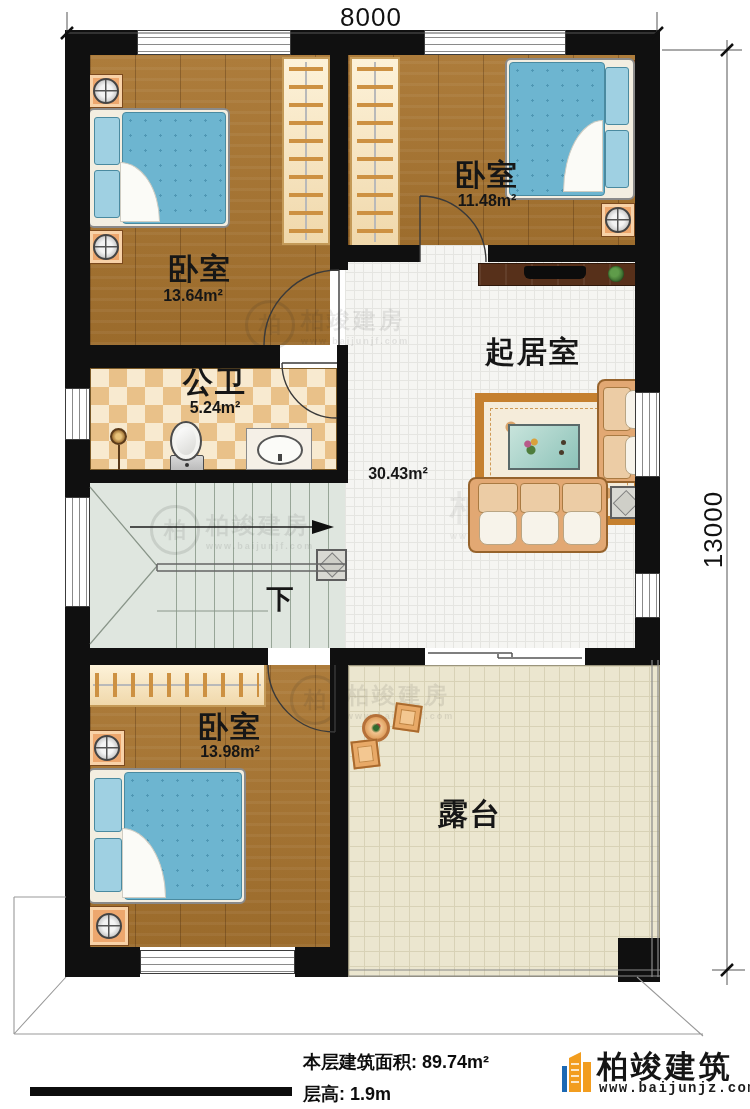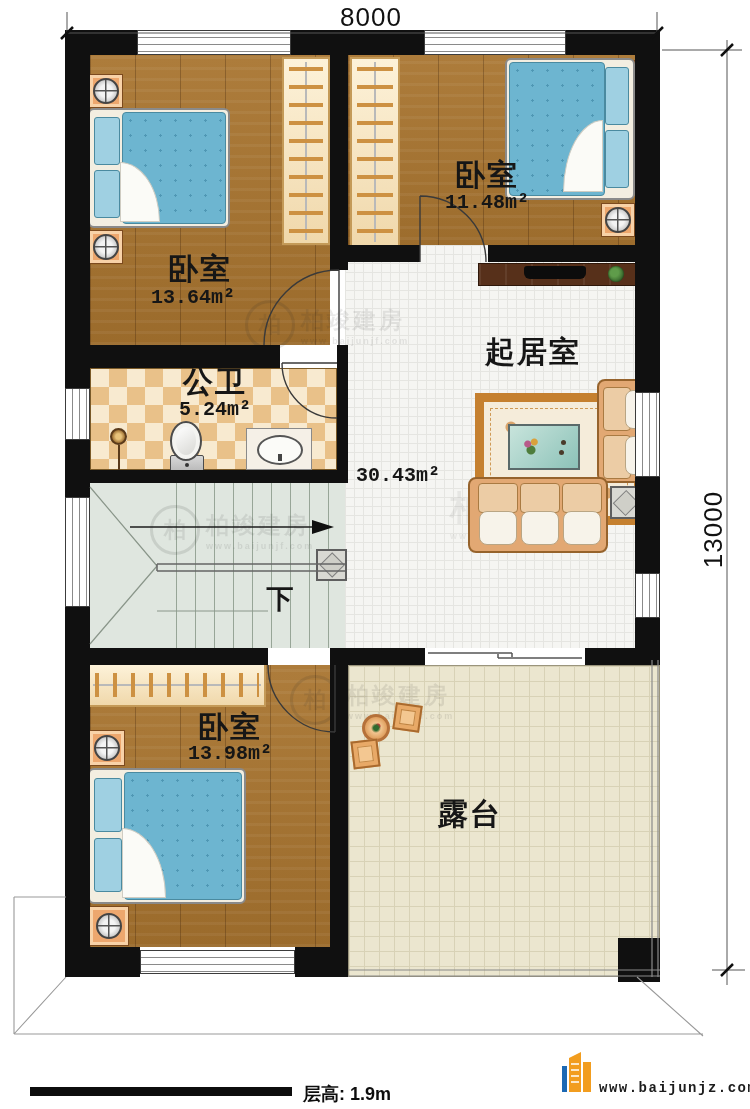--- a/index.html
+++ b/index.html
@@ -76,21 +76,21 @@
   .bathlamp{position:absolute;width:17px;height:17px;border-radius:50%;border:2px solid #5a3a1a;background:radial-gradient(#e8c27a 30%,#8a5a20 80%);box-sizing:border-box;}
   .bathlamp::after{content:"";position:absolute;left:50%;top:15px;width:2px;height:26px;margin-left:-1px;background:#5a3a1a;}
   .ttable{position:absolute;border-radius:50%;background:radial-gradient(circle,#f0c28c 35%,#dd9a58 75%);border:3px solid #b5713a;box-sizing:border-box;}
   .ttable::after{content:"";position:absolute;left:50%;top:50%;width:10px;height:10px;transform:translate(-50%,-50%);
     background:radial-gradient(#2f6b2f 35%,rgba(0,0,0,0) 70%),radial-gradient(circle at 70% 30%,#c23a3a 2px,rgba(0,0,0,0) 3px);}
   .tchair{position:absolute;background:#e8a967;border:2px solid #a96a2e;box-sizing:border-box;}
   .tchair::after{content:"";position:absolute;inset:4px;background:#f3c791;border:1px solid #c08442;}
   
   .label{position:absolute;transform:translateX(-50%);text-align:center;color:#161616;font-weight:700;white-space:nowrap;line-height:1;}
   .rname{font-size:30px;letter-spacing:2px;}
-  .rarea{font-size:20px;font-family:Liberation Mono, monospace;}
+  .rarea{font-size:16px;}
   .dim{position:absolute;color:#111;font-size:26px;font-weight:500;letter-spacing:1px;}
   .wm{position:absolute;display:flex;align-items:center;gap:6px;color:rgba(40,40,40,.10);pointer-events:none;}
   .wm .wm-circle{width:44px;height:44px;border:3px solid rgba(40,40,40,.12);border-radius:50%;display:flex;align-items:center;justify-content:center;font-size:22px;font-weight:700;}
   .wm .wm-name{font-size:23px;font-weight:700;letter-spacing:3px;}
   .wm .wm-url{font-size:9px;font-weight:700;letter-spacing:2px;}
   
   .tb-title{position:absolute;left:30px;top:1040px;font-size:37px;font-weight:600;color:#0d0d0d;letter-spacing:0px;}
   .tb-underline{position:absolute;left:30px;top:1087px;width:262px;height:9px;background:#0d0d0d;}
   .tb-line{position:absolute;color:#0d0d0d;font-size:18px;font-weight:600;}
   .brand-name{position:absolute;left:597px;top:1046px;font-size:31px;font-weight:800;color:#141414;letter-spacing:3px;}
@@ -291,26 +291,30 @@
   <div class="label rarea" style="left:398px;top:466px">30.43m²</div>
   <div class="label rname" style="left:281px;top:586px;font-size:27px">下</div>
   <div class="label rname" style="left:230px;top:712px">卧室</div>
   <div class="label rarea" style="left:230px;top:744px">13.98m²</div>
   <div class="label rname" style="left:470px;top:799px">露台</div>
 
   <div class="dim" style="left:340px;top:2px;width:70px;text-align:left">8000</div>
   <div class="dim" style="left:673px;top:514px;width:80px;text-align:center;transform:rotate(-90deg)">13000</div>
 
   <div class="tb-underline"></div>
+  <div class="tb-line" style="left:303px;top:1050px">
+    <span>本层建筑面积:</span> <span>89.74m²</span>
+  </div>
   <div class="tb-line" style="left:303px;top:1082px">
     <span>层高:</span> <span>1.9m</span>
   </div>
   <svg class="lines" style="left:540px;top:1042px" width="54" height="58" viewBox="0 0 54 58">
     <path d="M27,3 A25,25 0 0 0 27,55 A19,19 0 0 1 27,3 Z" fill="#1c69b4"></path>
     <rect x="22" y="24" width="5" height="26" fill="#1c69b4"></rect>
     <path d="M29,16 L41,10 L41,50 L29,50 Z" fill="#f29d1f"></path>
     <rect x="43" y="20" width="8" height="30" fill="#f29d1f"></rect>
     <g stroke="#ffffff" stroke-width="1.6">
       <path d="M31,22 H39 M31,28 H39 M31,34 H39 M31,40 H39"></path>
     </g>
   </svg>
+  <div class="brand-name">柏竣建筑</div>
   <div class="brand-site">www.baijunjz.com</div>
 </div>
 
 </body></html>

